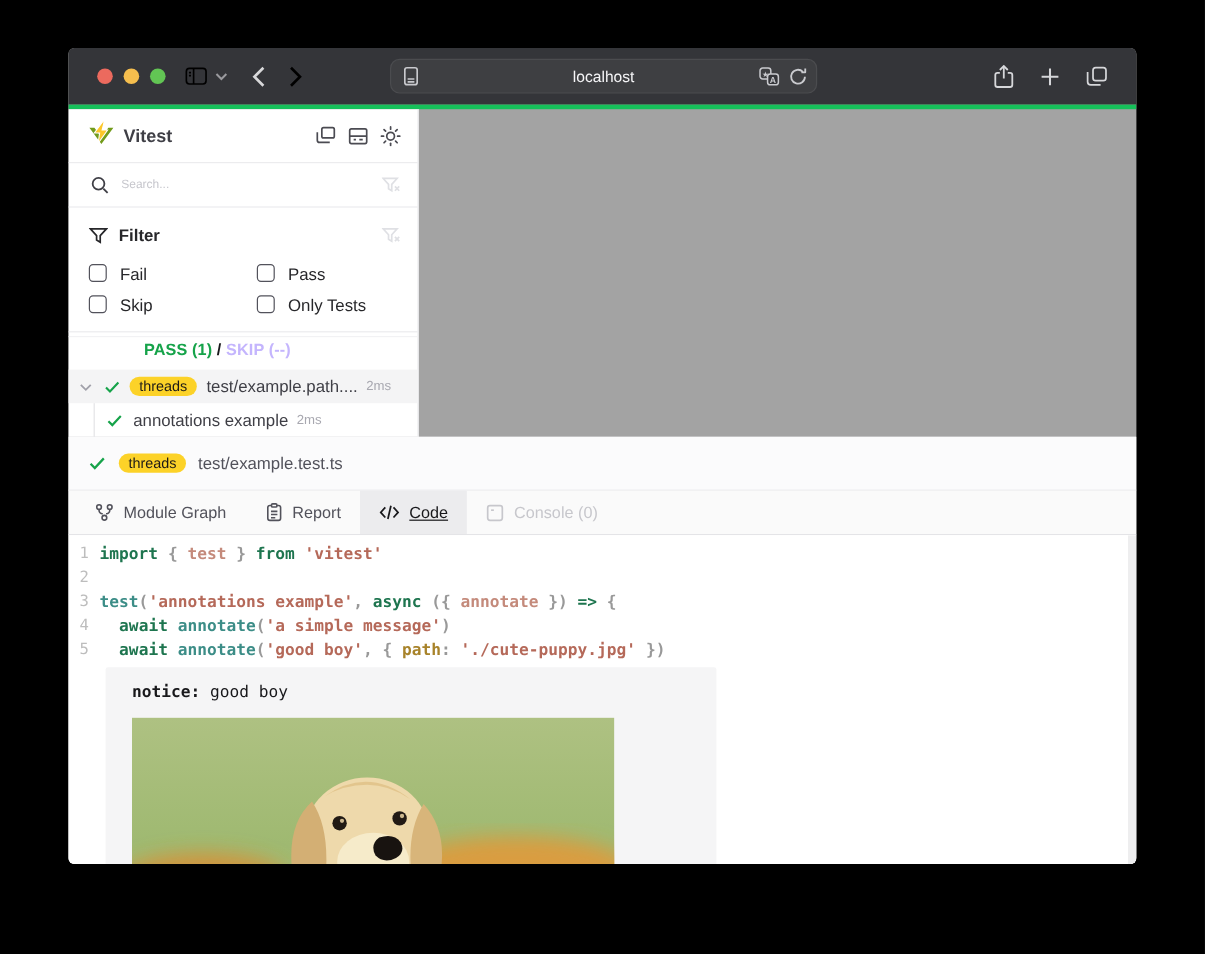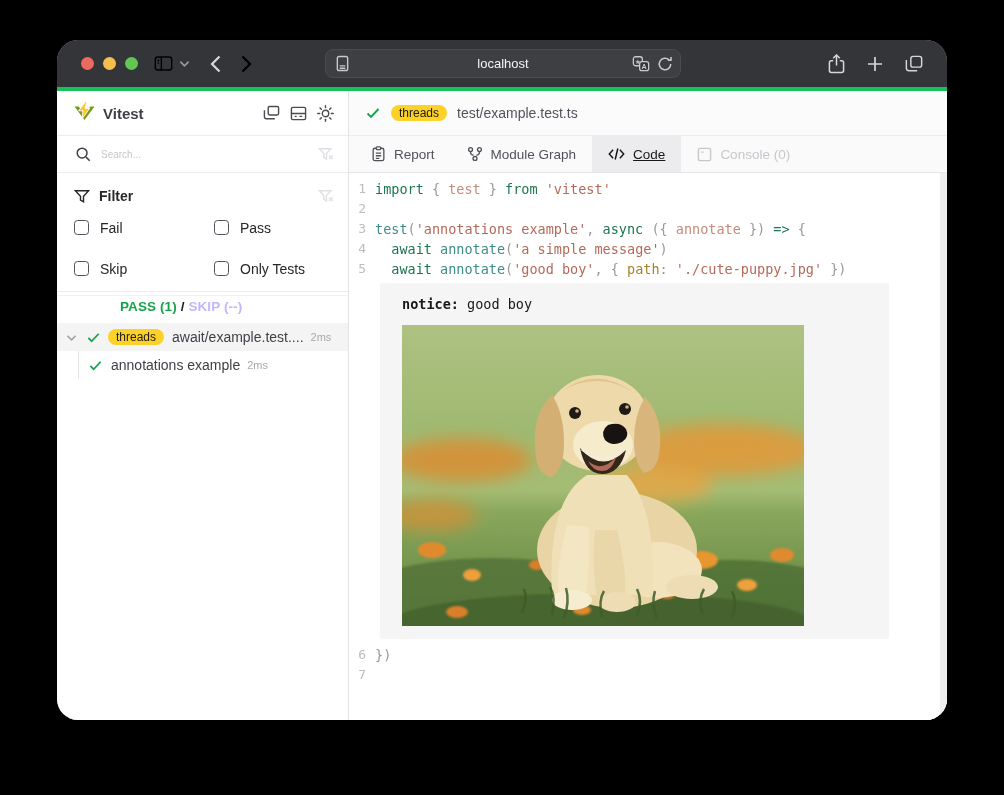--- a/index.html
+++ b/index.html
@@ -1,21 +1,21 @@
 <!DOCTYPE html>
 <html style="--progress: #16C05A; --badge-bg: #FCD228; --check: #16A34A; --tk-kw: #1E754F; --tk-fn: #3C8D87; --tk-str: #B56959; --tk-id: #C48A7B; --tk-prop: #A8832A; --tk-pun: #999999;"><head>
 <meta charset="utf-8">
 <style>
   * { margin:0; padding:0; box-sizing:border-box; }
   html,body { width:1004px; height:795px; background:#000; overflow:hidden;
               font-family:"Liberation Sans", sans-serif; }
 
   
   .window { position:absolute; left:57px; top:40px; width:890px; height:680px;
-            border-radius:21px; overflow:hidden; background:#a3a3a3; }
+            border-radius:5px; overflow:hidden; background:#a3a3a3; }
 
   
   .titlebar { height:47px; background:#343539; display:flex; align-items:center;
               padding:0 24px; position:relative; }
   .lights { display:flex; gap:9px; align-items:center; }
   .light { width:13px; height:13px; border-radius:50%; }
   .tb-icon { color:#c9cace; display:flex; align-items:center; justify-content:center; }
   .tb-icon svg { display:block; }
   .tb-group-nav { display:flex; align-items:center; gap:6px; margin-left:16px; }
   .tb-arrows { display:flex; align-items:center; gap:20px; margin-left:20px; }
@@ -26,21 +26,21 @@
             display:flex; align-items:center; justify-content:center;
             color:#f5f5f7; font-size:13px; }
   .urlbar .url-left { position:absolute; left:9px; top:5px; color:#c9cace; }
   .urlbar .url-right { position:absolute; right:7px; top:5px; display:flex; gap:7px; color:#c9cace; }
   .tb-right { position:absolute; right:24px; top:0; height:47px; display:flex;
               align-items:center; gap:22px; color:#d6d7da; }
 
   .progress { height:4px; background:var(--progress,#16c05a); }
 
   
-  .app { position:absolute; top:51px; left:0; right:0; bottom:0; display:flex; }
+  .app { position:absolute; top:51px; left:0; right:0; bottom:0; display:flex;flex-direction:column; }
   .sidebar { width:292px; border-right:1px solid #e4e4e7; display:flex;
              flex-direction:column; background:#fff; }
   .mainpane { flex:1; display:flex; flex-direction:column; background:#fff; min-width:0; }
 
   
   .sb-header { height:45px; display:flex; align-items:center; padding:0 14px 0 17px;
                border-bottom:1px solid #ececee; }
   .sb-title { font-size:15px; font-weight:bold; color:#3f3f46; margin-left:8px; }
   .sb-header-icons { margin-left:auto; display:flex; gap:10px; color:#4b4b52; }
   .sb-search { height:37px; display:flex; align-items:center; padding:0 14px 0 18px;
@@ -48,21 +48,21 @@
   .sb-search input { border:none; outline:none; flex:1; margin-left:10px; font-size:10px;
                color:#3f3f46; background:transparent; font-family:inherit; }
   .sb-search input::placeholder { color:#c6c6cc; }
   .icon-btn { background:none; border:none; cursor:pointer; display:flex;
               align-items:center; color:inherit; padding:0; }
   .dim-icon { color:#dfe0e4; }
 
   .filter-sec { padding:10px 14px 12px 17px; border-bottom:1px solid #ececee; }
   .filter-title-row { display:flex; align-items:center; height:26px; }
   .filter-title { font-size:14px; font-weight:bold; color:#27272a; margin-left:9px; }
-  .filter-grid { display:grid; grid-template-columns:140px 1fr; row-gap:20px; margin-top:8px; }
+  .filter-grid { display:grid; grid-template-columns:140px 1fr; row-gap:5px; margin-top:8px; }
   .chk-item { display:flex; align-items:center; height:21px; cursor:pointer; }
   .chk-box { width:15px; height:15px; border:1.5px solid #52525b; border-radius:3.5px;
              background:#fff; flex:none; }
   .chk-label { font-size:14px; color:#27272a; margin-left:11px; }
 
   .status-sec { padding:3px 0 4px 0; }
   .status-row { border-top:1px solid #f2f2f4; padding:3px 0 3px 63px;
                 font-size:13.5px; font-weight:bold; color:#18181b; letter-spacing:.1px; }
 
   .tree { margin-top:2px; }
@@ -97,21 +97,21 @@
 
   
   .code-area { flex:1; position:relative; overflow:hidden; background:#fff;
                font-family:"DejaVu Sans Mono", monospace; font-size:13.5px;
                padding-top:6px; }
   .scroll-strip { position:absolute; right:0; top:0; bottom:0; width:7px;
                   background:#eeeeef; }
   .code-line { display:flex; line-height:20px; min-height:20px; }
   .ln-num { width:26px; text-align:right; padding-right:9px; color:#bdbdbd; flex:none;
             font-size:13px; }
-  .ln-code { margin:0; font-family:inherit; white-space:pre; }
+  .ln-code { margin:0; font-family:inherit; white-space:pre;font-weight:bold; }
   .tk-kw { color:var(--tk-kw,#1e754f); }
   .tk-fn { color:var(--tk-fn,#3c8d87); }
   .tk-str { color:var(--tk-str,#b56959); }
   .tk-id { color:var(--tk-id,#c48a7b); }
   .tk-prop { color:var(--tk-prop,#a8832a); }
   .tk-pun { color:var(--tk-pun,#999999); }
 
   .notice-box { margin:4px 57px 6px 31px; width:509px; background:#f5f5f6;
                 padding:11px 22px 13px; border-radius:2px; }
   .notice-text { line-height:20px; color:#18181b; }
@@ -318,21 +318,21 @@
             <svg width="11" height="8" viewBox="0 0 12 8" fill="none" stroke="currentColor" stroke-width="1.7">
               <path d="M1.5 1.5L6 6l4.5-4.5"></path>
             </svg>
           </span>
           <span class="check" style="margin-left:4px;">
             <svg width="15" height="15" viewBox="0 0 16 16" fill="none" stroke="currentColor" stroke-width="1.9">
               <path d="M2.5 8.5l3.5 3.5L13.5 4"></path>
             </svg>
           </span>
           <span class="badge" style="margin-left:7px;">threads</span>
-          <span class="tree-name">await/example.test....</span>
+          <span class="tree-name">test/example.path....</span>
           <span class="dur">2ms</span>
         </div>
         <div class="tree-row tree-child">
           <span class="guide"></span>
           <span class="check">
             <svg width="15" height="15" viewBox="0 0 16 16" fill="none" stroke="currentColor" stroke-width="1.9">
               <path d="M2.5 8.5l3.5 3.5L13.5 4"></path>
             </svg>
           </span>
           <span class="tree-name">annotations example</span>
@@ -347,37 +347,37 @@
           <svg width="16" height="16" viewBox="0 0 16 16" fill="none" stroke="currentColor" stroke-width="1.9">
             <path d="M2.5 8.5l3.5 3.5L13.5 4"></path>
           </svg>
         </span>
         <span class="badge">threads</span>
         <span class="file-name">test/example.test.ts</span>
       </div>
 
       <div class="tabbar">
         <button class="tab">
+          <svg width="16" height="16" viewBox="0 0 18 18" fill="none" stroke="currentColor" stroke-width="1.5">
+            <circle cx="4" cy="4" r="2.2"></circle>
+              <circle cx="14" cy="4" r="2.2"></circle>
+              <circle cx="9" cy="14" r="2.2"></circle>
+            <path d="M4 6.2v1a3 3 0 0 0 3 3h0.5M14 6.2v1a3 3 0 0 1-3 3h-0.5"></path>
+          </svg>
+          <span>Module Graph</span>
+        </button>
+        <button class="tab">
           <svg width="15" height="16" viewBox="0 0 16 18" fill="none" stroke="currentColor" stroke-width="1.5">
             <rect x="2" y="2.5" width="12" height="14" rx="2"></rect>
             <rect x="5.5" y="1" width="5" height="3" rx="1" fill="#fafafa"></rect>
             <line x1="5" y1="8" x2="11" y2="8"></line>
               <line x1="5" y1="11" x2="11" y2="11"></line>
               <line x1="5" y1="14" x2="9" y2="14"></line>
           </svg>
           <span>Report</span>
-        </button>
-        <button class="tab">
-          <svg width="16" height="16" viewBox="0 0 18 18" fill="none" stroke="currentColor" stroke-width="1.5">
-            <circle cx="4" cy="4" r="2.2"></circle>
-              <circle cx="14" cy="4" r="2.2"></circle>
-              <circle cx="9" cy="14" r="2.2"></circle>
-            <path d="M4 6.2v1a3 3 0 0 0 3 3h0.5M14 6.2v1a3 3 0 0 1-3 3h-0.5"></path>
-          </svg>
-          <span>Module Graph</span>
         </button>
         <button class="tab active">
           <svg width="17" height="14" viewBox="0 0 20 16" fill="none" stroke="currentColor" stroke-width="1.7">
             <path d="M6 3L1.5 8 6 13M14 3l4.5 5L14 13"></path>
               <line x1="11.5" y1="1.5" x2="8.5" y2="14.5"></line>
           </svg>
           <span>Code</span>
         </button>
         <button class="tab disabled">
           <svg width="15" height="15" viewBox="0 0 16 16" fill="none" stroke="currentColor" stroke-width="1.5">

